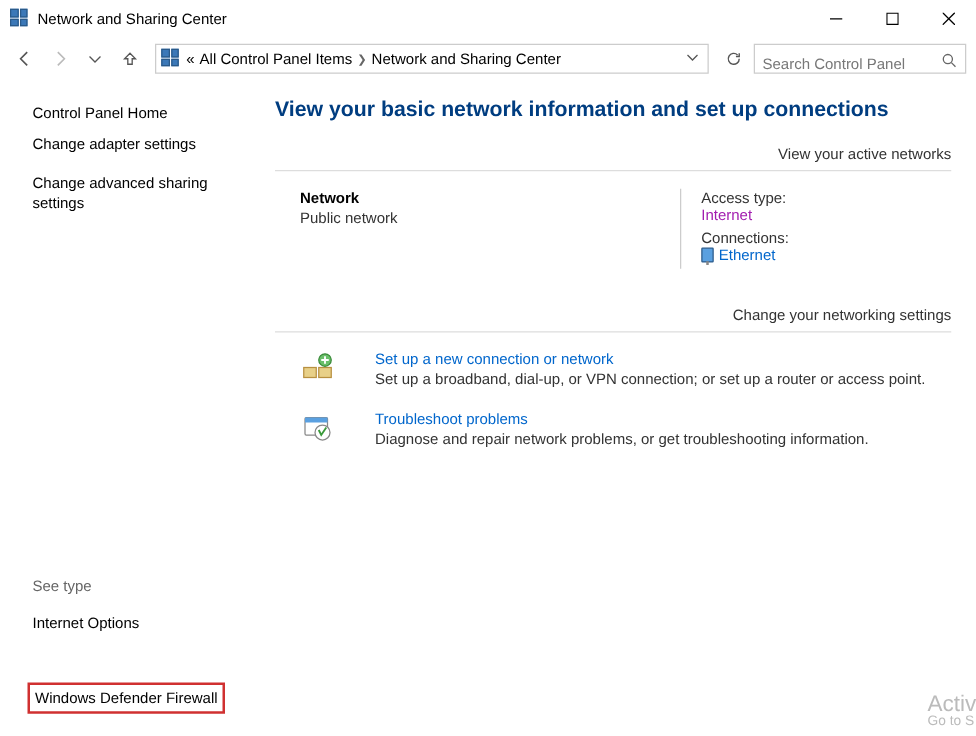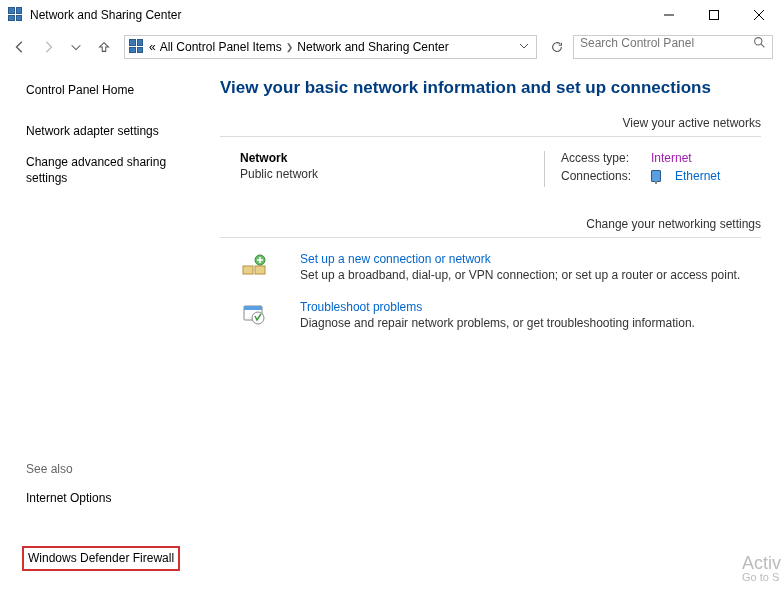--- a/index.html
+++ b/index.html
@@ -17,47 +17,47 @@
 .navbar { display: flex; align-items: center; height: 34px; padding: 0 8px; gap: 4px; }
 .navbtn { width: 24px; height: 24px; display: flex; align-items: center; justify-content: center; color: #666; }
 .navbtn.disabled { color: #bbb; }
 .navbtn svg { width: 14px; height: 14px; }
 .addrbar { flex: 1; display: flex; align-items: center; height: 24px; border: 1px solid #ccc; padding: 0 4px; gap: 4px; margin: 0 4px; }
 .addrbar .addr-icon { width: 16px; height: 16px; }
 .addrbar .crumbs { flex: 1; display: flex; align-items: center; gap: 4px; font-size: 12px; }
 .addrbar .crumbs .sep { color: #666; font-size: 9px; }
 .addrbar .chev { width: 16px; text-align: center; color: #555; }
 .refreshbtn { width: 24px; height: 24px; display: flex; align-items: center; justify-content: center; }
-.searchbox { width: 200px; height: 24px; border: 1px solid #ccc; display: flex; align-items: flex-start; padding: 0 6px; color: #888; }
+.searchbox { width: 170px; height: 24px; border: 1px solid #ccc; display: flex; align-items: flex-end; padding: 0 6px; color: #888; }
 .searchbox .ph { flex: 1; font-size: 12px; color: #777; font-style: normal; }
 .searchbox .mag { color: #555; }
 
 .content { display: flex; height: calc(100% - 64px); }
 .sidebar { width: 210px; padding: 18px 10px 10px 26px; display: flex; flex-direction: column; }
 .sidebar .sb-link { color: #000; font-size: 12px; margin-bottom: 14px; line-height: 1.4; cursor: pointer; }
-.sidebar .sb-home { margin-bottom: 24px; }
+.sidebar .sb-home { margin-bottom: 8px; }
 .sidebar .spacer { flex: 1; }
 .sidebar .seealso { color: #666; font-size: 12px; margin-bottom: 14px; }
 .sidebar .hl { border: 2px solid #d03030; padding: 2px 4px; margin-left: -4px; display: inline-block; margin-top: 25px; }
 
 .main { flex: 1; padding: 14px 20px 10px 10px; }
 .main h1 { color: #003d80; font-weight: 700; font-size: 17px; margin-bottom: 18px; }
 .main .section-title { font-size: 12px; color: #333; margin-bottom: 6px; text-align: right; }
 .main hr { border: none; border-top: 1px solid #ddd; margin-bottom: 14px; }
 
 .netrow { display: flex; margin: 0 0 30px 20px; }
 .netrow .left { flex: 1; }
 .netrow .left .nname { font-weight: 600; font-size: 12px; }
 .netrow .left .ntype { font-size: 12px; color: #333; margin-top: 2px; }
 .netrow .divider { width: 1px; background: #ccc; margin: 0 16px; }
 .netrow .right { width: 200px; font-size: 12px; }
-.netrow .right .kv { display: flex; margin-bottom: 4px; }
+.netrow .right .kv { display: flex; margin-bottom: 4px; flex-direction: column; }
 .netrow .right .k { width: 90px; color: #333; }
 .netrow .right .v { color: #a21caf; }
-.netrow .right .vlink { color: #0066cc; display: flex; align-items: center; gap: 14px; }
+.netrow .right .vlink { color: #0066cc; display: flex; align-items: center; gap: 4px; }
 
 .action { display: flex; gap: 32px; margin: 14px 0 18px 20px; }
 .action .aicon { width: 28px; height: 28px; flex-shrink: 0; display: flex; align-items: center; justify-content: center; }
 .action .atext .alink { color: #0066cc; font-size: 12px; cursor: pointer; }
 .action .atext .adesc { font-size: 12px; color: #333; margin-top: 2px; }
 
 .watermark { position: absolute; right: 0; bottom: 6px; color: #bbb; font-size: 18px; text-align: left; line-height: 1; pointer-events: none; }
 .watermark .sm { font-size: 11px; }
 
 .eth-icon { display:inline-block; width:10px; height:12px; background:#5aa0e0; border:1px solid #2a5a8a; border-radius:1px; position:relative; }
@@ -148,24 +148,24 @@
     <span class="mag"><svg width="13" height="13" viewBox="0 0 16 16">
           <circle cx="6.5" cy="6.5" r="4.5" fill="none" stroke="#666" stroke-width="1.3"></circle>
           <line x1="10" y1="10" x2="14" y2="14" stroke="#666" stroke-width="1.3"></line>
         </svg></span>
   </div>
 </div>
 
 <div class="content">
   <div class="sidebar">
     <div class="sb-link sb-home">Control Panel Home</div>
-    <div class="sb-link">Network adapter settings</div>
+    <div class="sb-link">Change adapter settings</div>
     <div class="sb-link">Change advanced sharing settings</div>
     <div class="spacer"></div>
-    <div class="seealso">See also</div>
+    <div class="seealso">See type</div>
     <div class="sb-link">Internet Options</div>
     <div class="sb-link" style="margin-bottom:8px"><span class="hl">Windows Defender Firewall</span></div>
   </div>
 
   <div class="main">
     <h1>View your basic network information and set up connections</h1>
 
     <div class="section-title">View your active networks</div>
     <hr>
 

